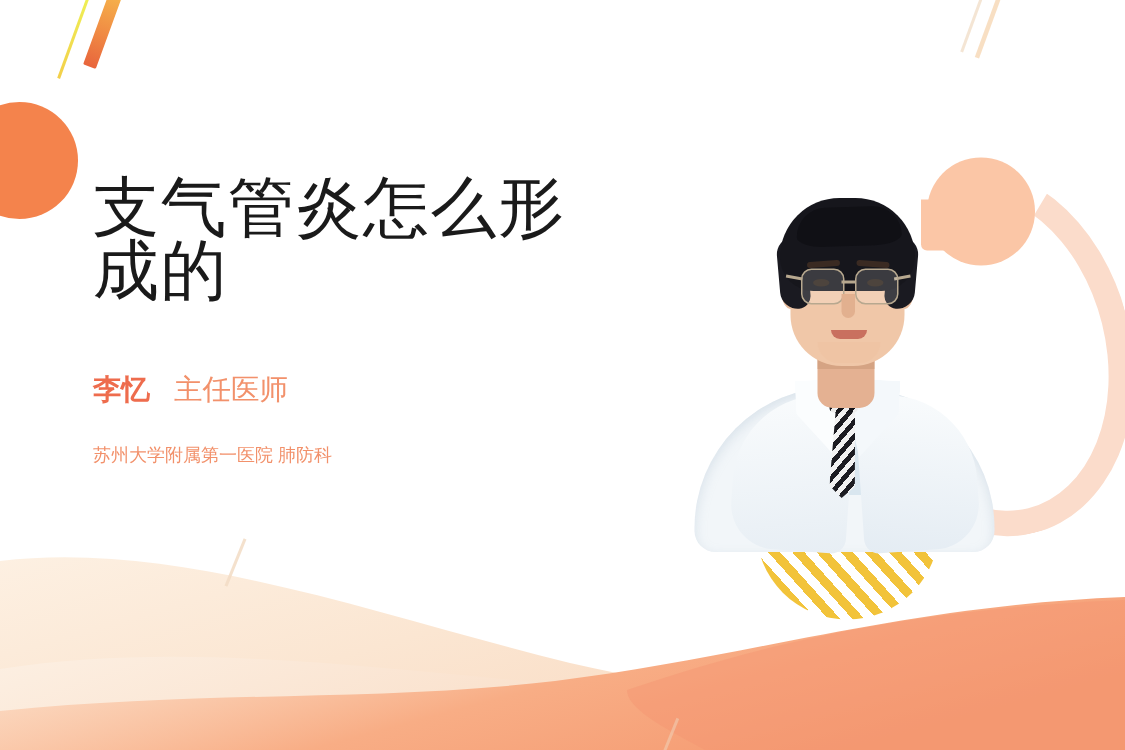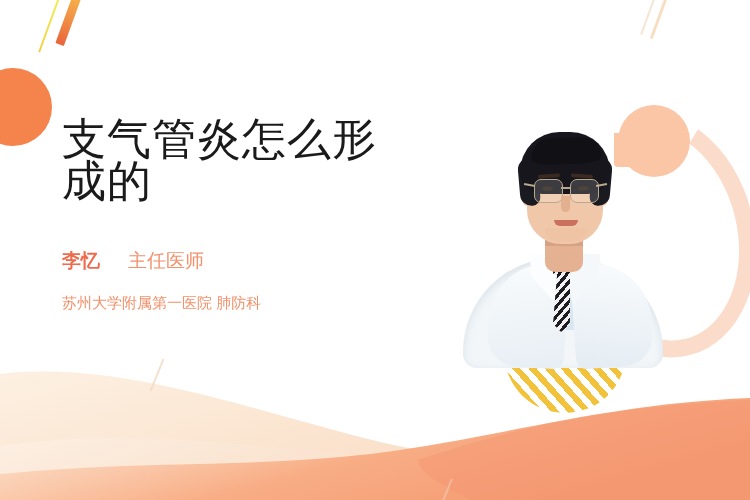--- a/index.html
+++ b/index.html
@@ -215,25 +215,25 @@
     color:#1A1A1A;letter-spacing:1px;
     font-family:"DejaVu Sans","Liberation Sans",sans-serif;
   }
   #byline{
     position:absolute;left:62px;top:248px;
     font-size:19px;line-height:26px;
     color:#F2916B;
     white-space:nowrap;
   }
   #byline .dr-name{
-    color:#EE6C4D;font-weight:bold;margin-right:28px;
+    color:#EE6C4D;font-weight:bold;margin-right:16px;
   }
   #affiliation{
     position:absolute;left:62px;top:290px;
-    font-size:15px;line-height:26px;
+    font-size:12px;line-height:26px;
     color:#F2916B;
     white-space:nowrap;
   }
 </style>
 </head>
 <body>
 
 <div id="card">
 
   <div class="wave" style="top:350px;">

